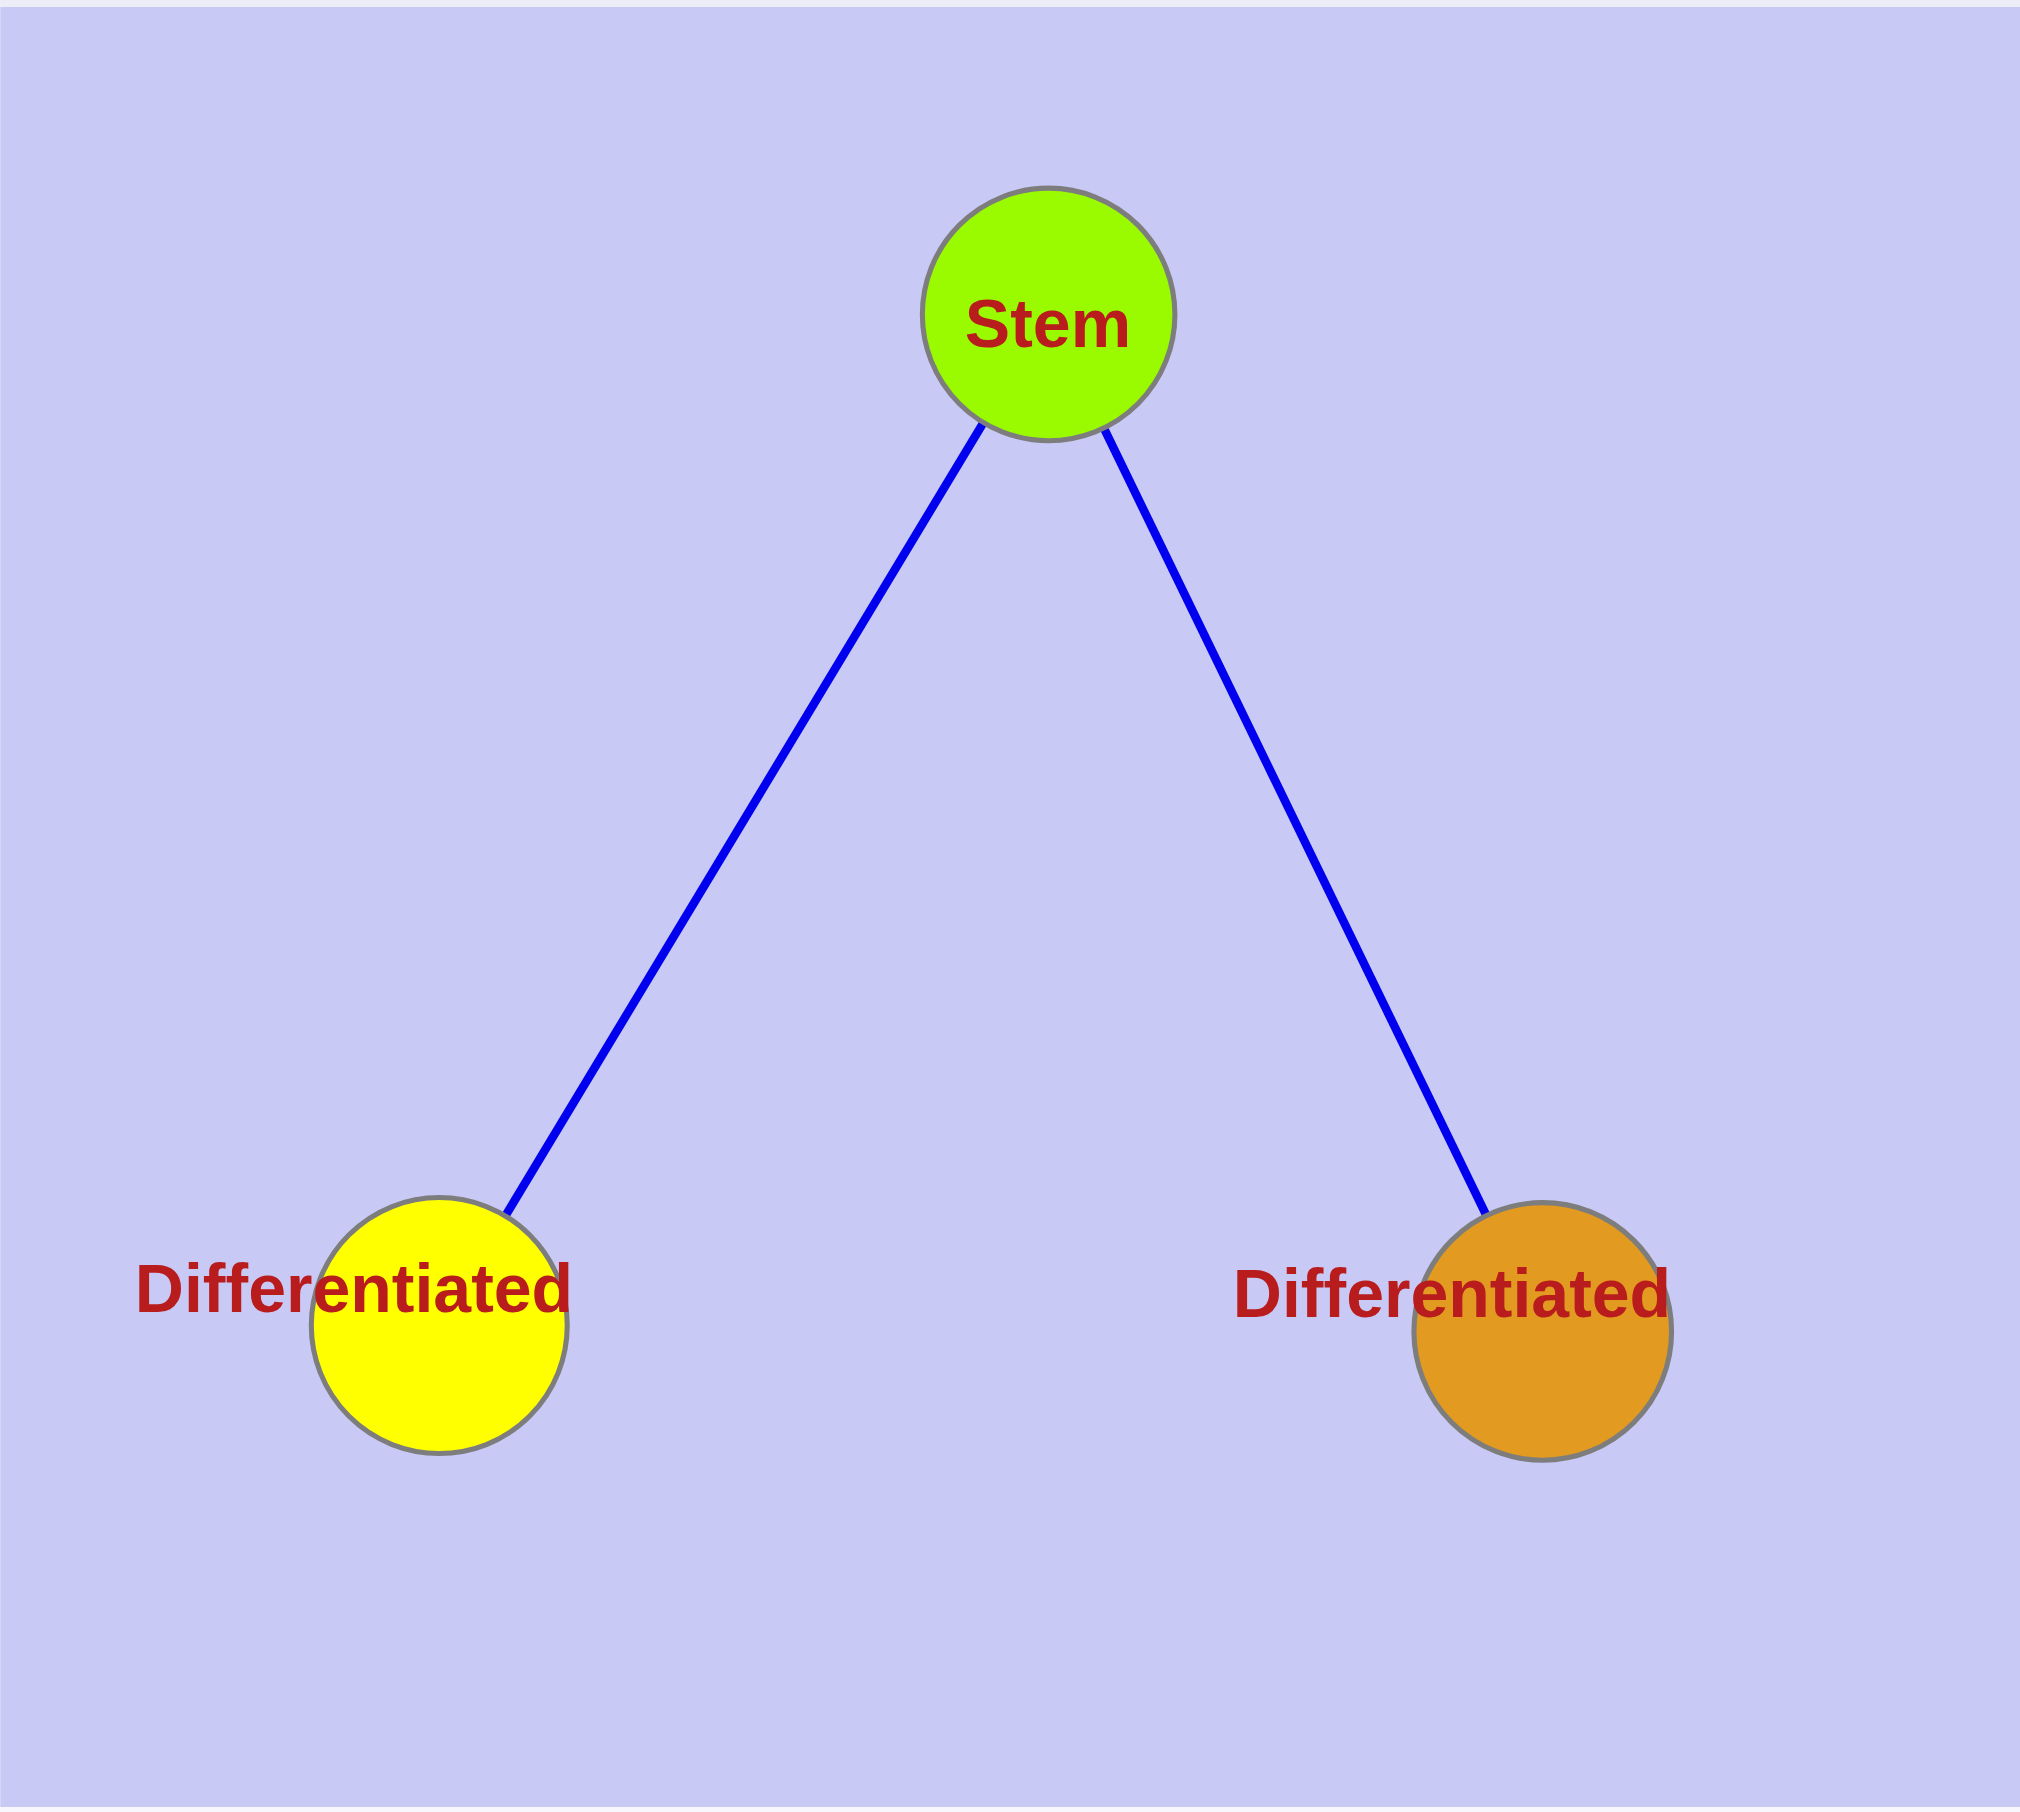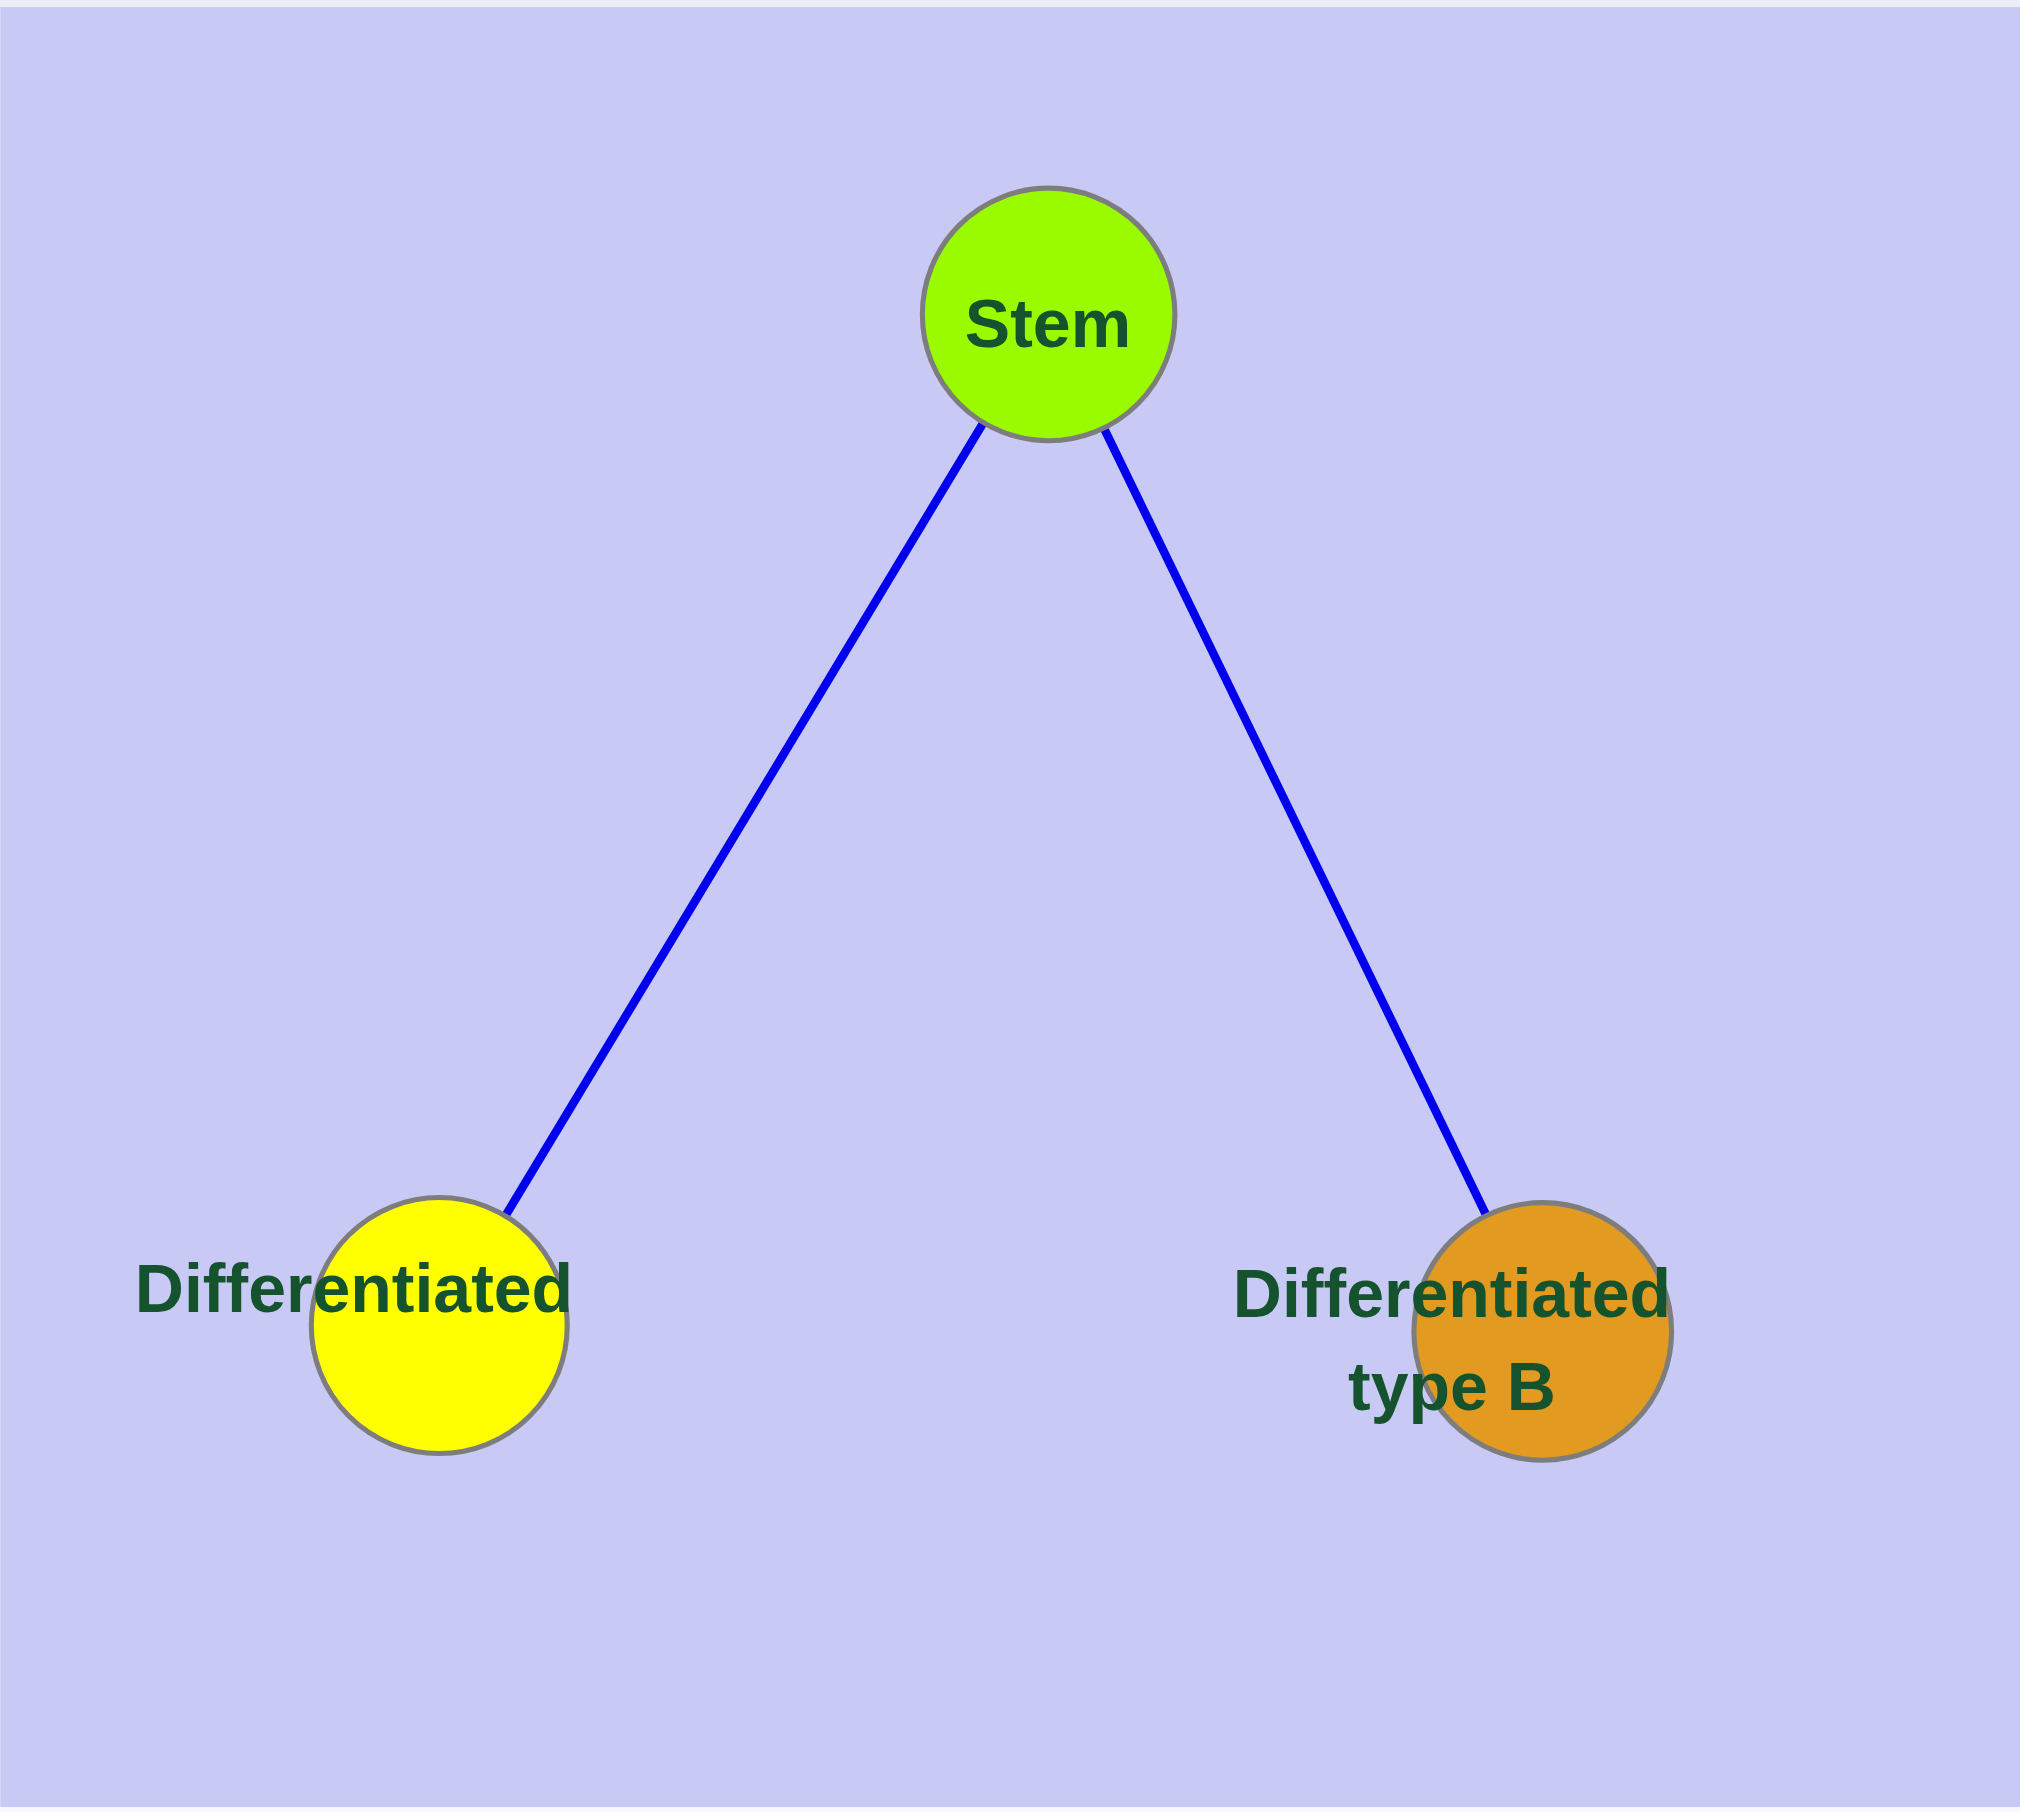--- a/index.html
+++ b/index.html
@@ -10,21 +10,21 @@
     overflow: hidden;
     font-family: "Liberation Sans", sans-serif;
   }
   .graph-svg { position: absolute; left: 0; top: 0; display: block; }
   .edge-line { fill: none; }
   .node-circle { stroke-width: 6px; }
   .node-label {
     position: absolute;
     transform: translateX(-50%);
     text-align: center;
-    color: #14532d;
+    color: #b91c1c;
     font-weight: bold;
     font-size: 68px;
     line-height: 93px;
     white-space: nowrap;
   }
   .img-strip-top {
     position: absolute; left: 0; top: 0; width: 100%; height: 6.8px;
     background: #ededf8;
   }
   .img-strip-bottom {
@@ -55,20 +55,19 @@
   <div class="node-label" style="left:1048px; top:277px;">
     <div>Stem</div>
   </div>
 
   <div class="node-label" style="left:354px; top:1242px;">
     <div>Differentiated</div>
   </div>
 
   <div class="node-label" style="left:1452px; top:1247px;">
     <div>Differentiated</div>
-    <div>type B</div>
   </div>
 
   <div class="img-strip-top"></div>
   <div class="img-strip-bottom"></div>
 
 </div>
 
 
 </body></html>

